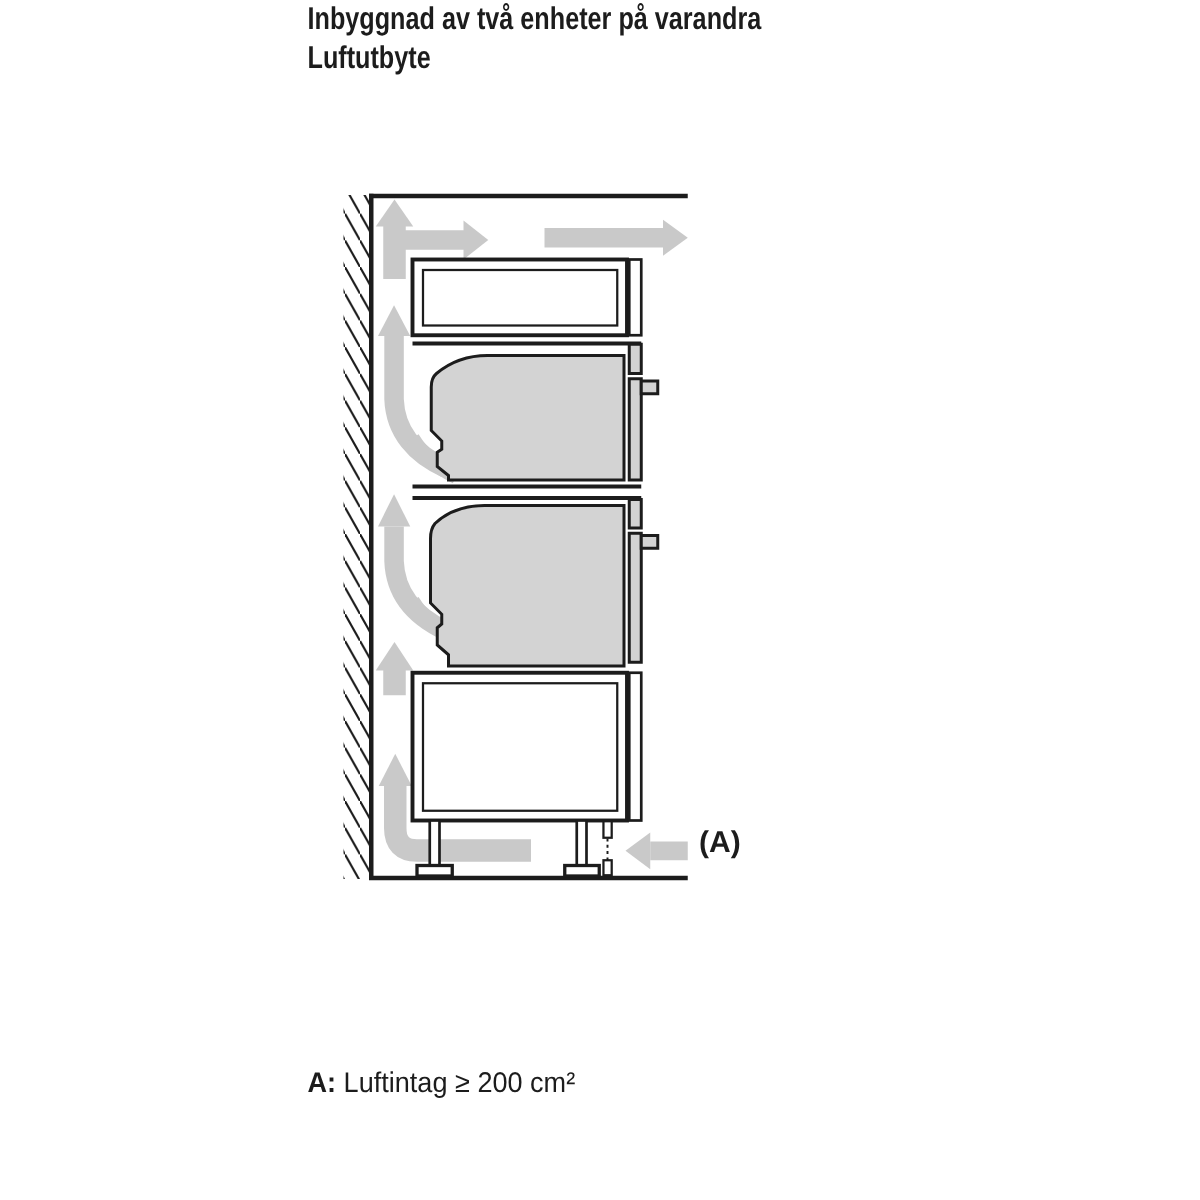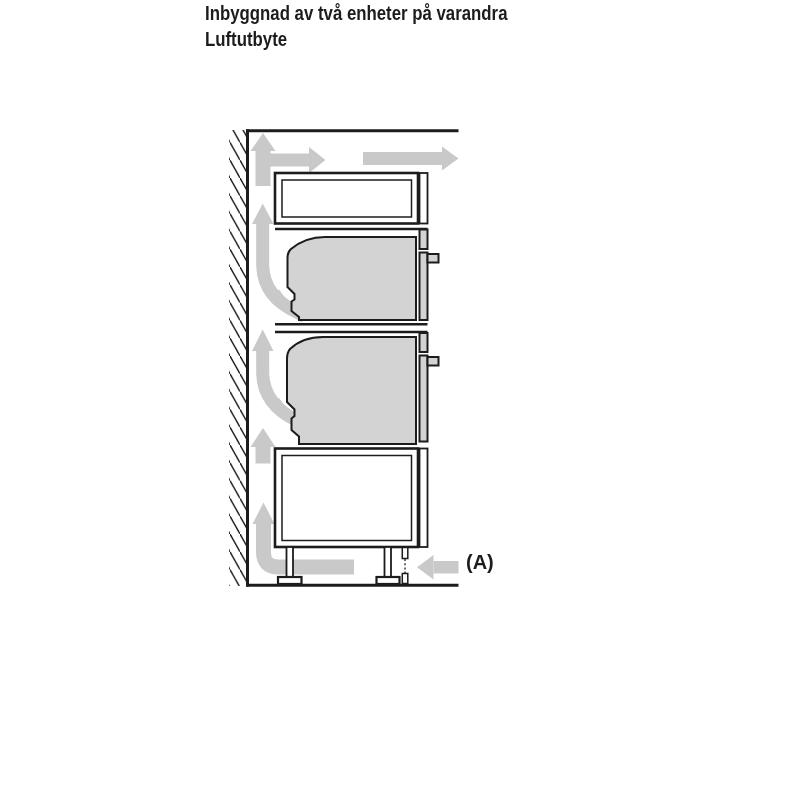--- a/index.html
+++ b/index.html
@@ -126,14 +126,15 @@
 
     <g>
       <rect class="wb o15" x="402.3" y="547.5" width="5.5" height="11"></rect>
       <path class="dotted" d="M405 559 V573.5"></path>
       <rect class="wb o15" x="402.3" y="573.5" width="5.5" height="10"></rect>
     </g>
   </svg>
 
   <div class="a-label">(A)</div>
 
+  <div class="caption"><span class="condensed2"><b>A:</b> <span>Luftintag ≥ 200 cm²</span></span></div>
 
 </div>
 
 </body></html>

